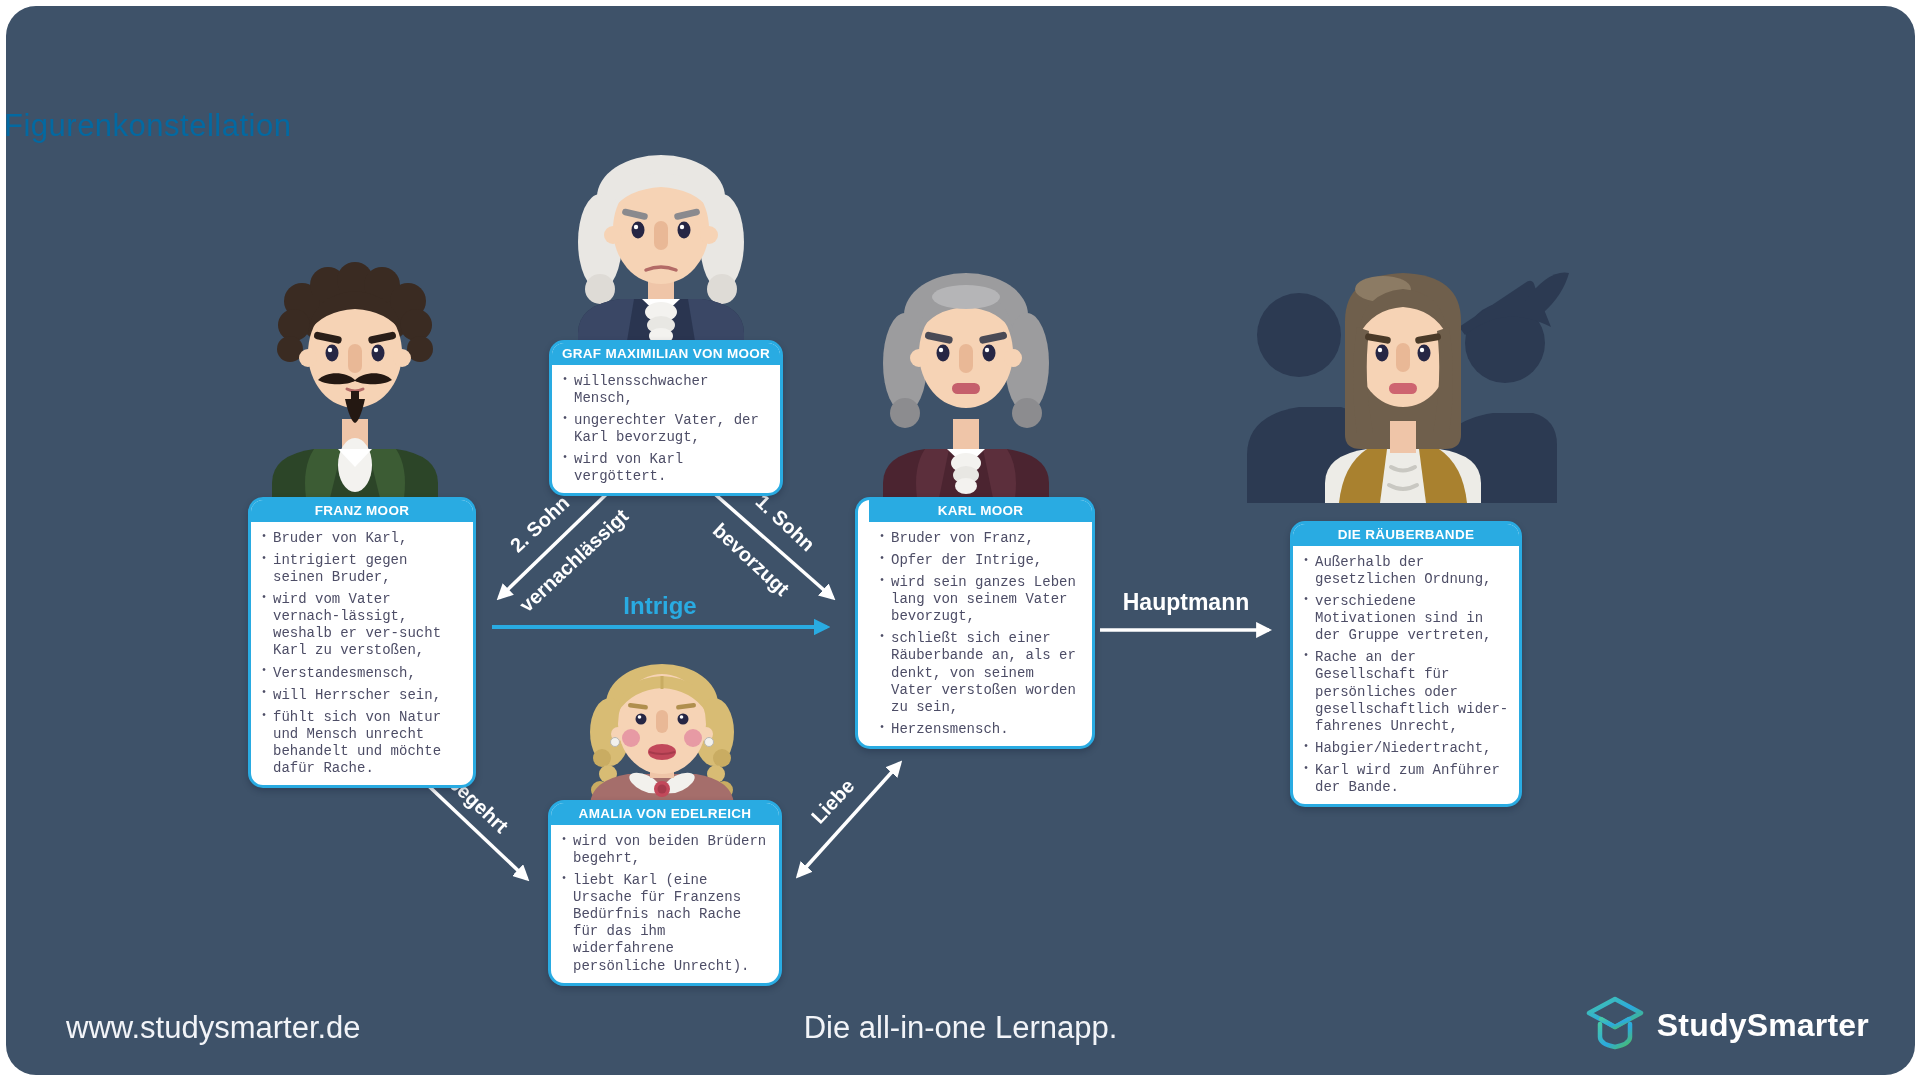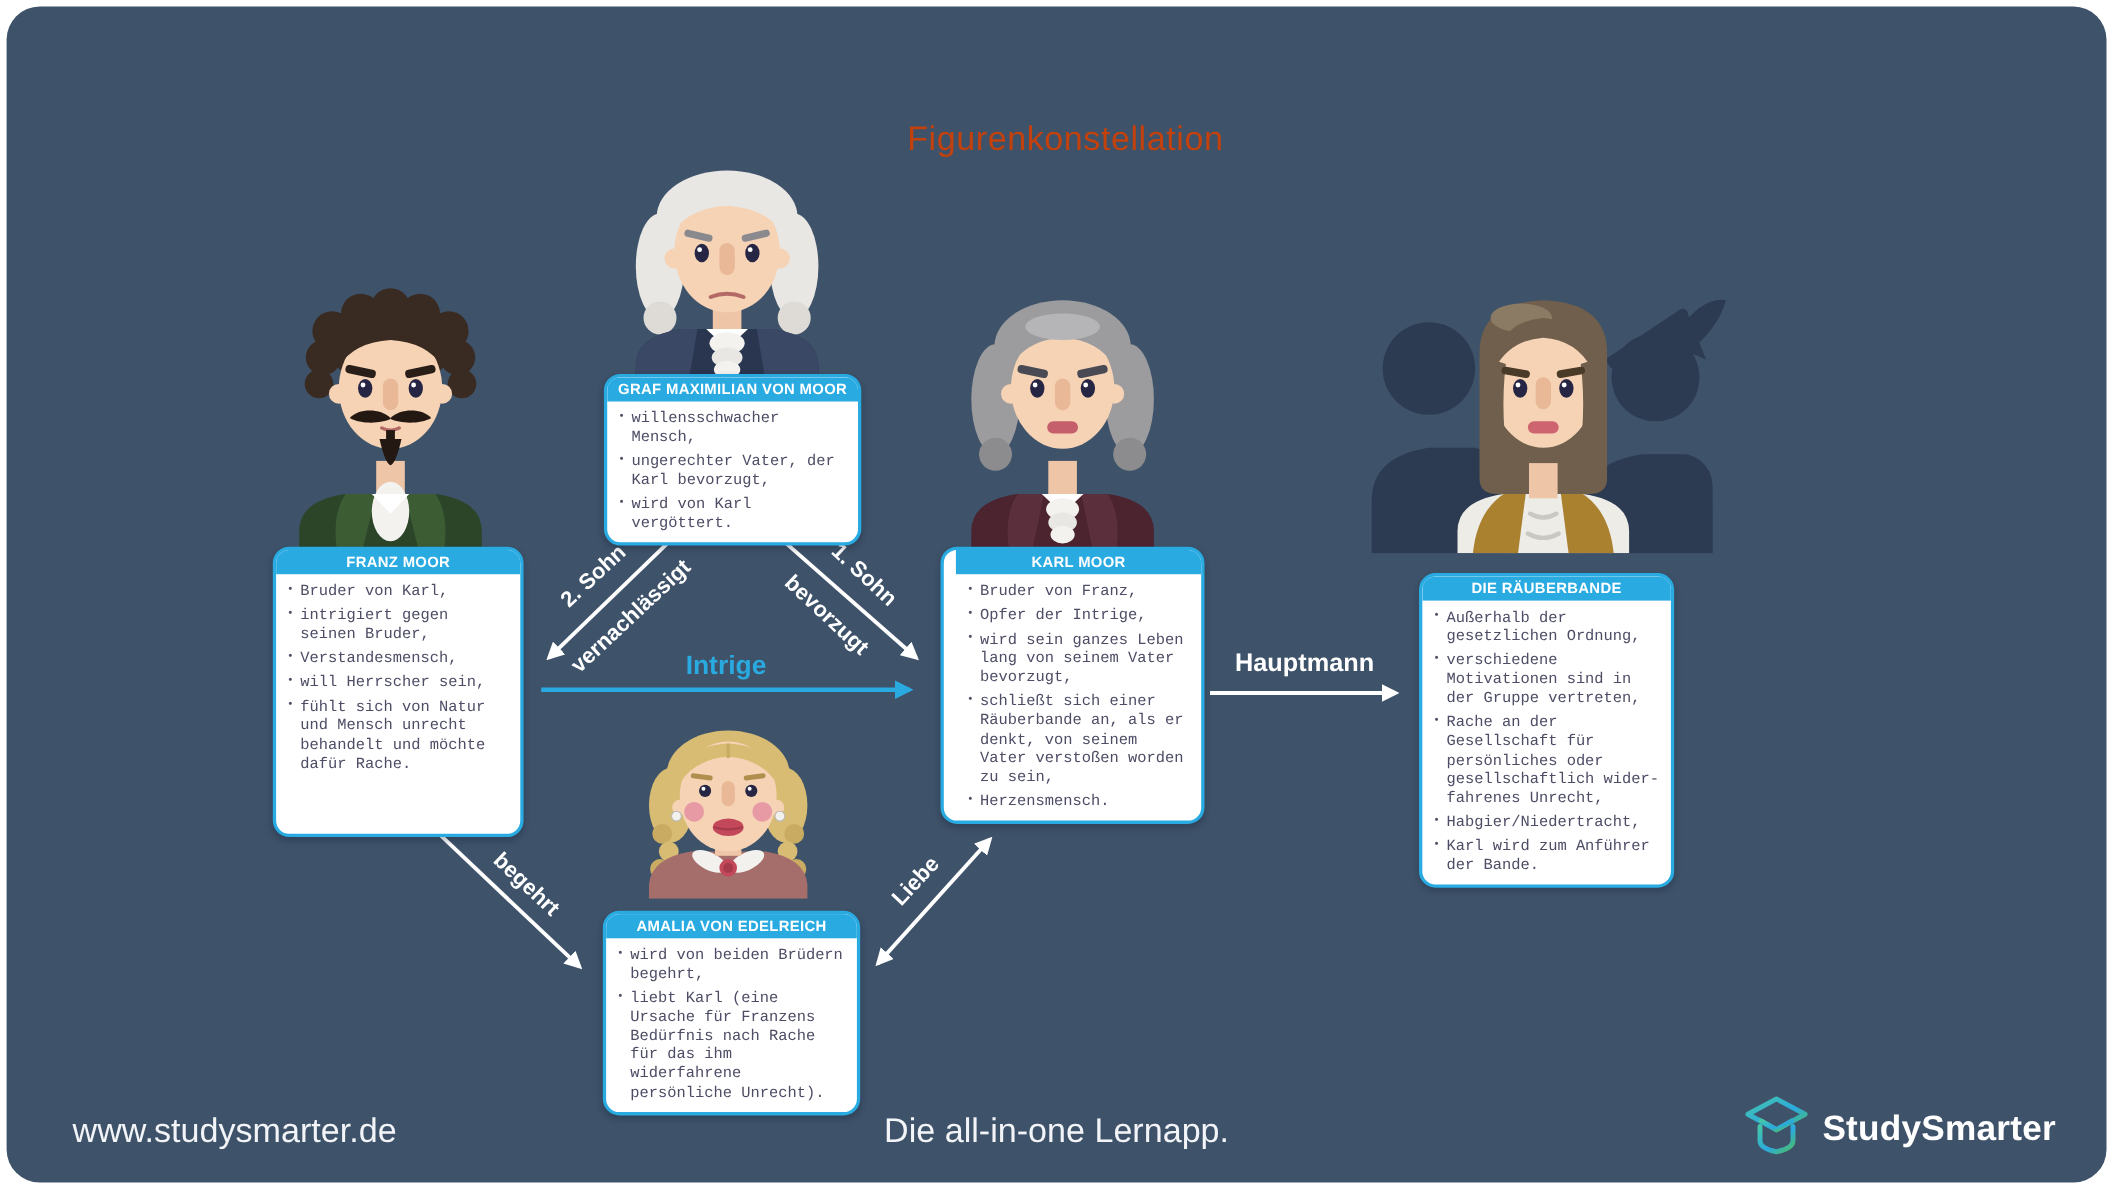--- a/index.html
+++ b/index.html
@@ -2,21 +2,21 @@
 <html lang="de" style="--bg: #3E5269; --accent: #29ABE2; --cardtext: #4D4D66;"><head>
 <meta charset="utf-8">
 <style>
   html,body{margin:0;padding:0;background:#ffffff;}
   body{font-family:"Liberation Sans", sans-serif; -webkit-font-smoothing:antialiased;}
   #stage{position:relative;width:1921px;height:1081px;background:#ffffff;overflow:hidden;}
   #panel{position:absolute;left:6px;top:6px;right:6px;bottom:6px;background:var(--bg,#3E5269);border-radius:30px;}
 
   .page-title{position:absolute;left:0;right:0;top:26px;text-align:center;color:#fff;
     font-size:56px;font-weight:bold;letter-spacing:0.5px;}
-  .page-subtitle{position:absolute;left:16px;right:0;top:108px;text-align:center;color:#c2410c;
+  .page-subtitle{position:absolute;left:4px;right:0;top:108px;color:#0369a1;
     font-size:31px;font-weight:400;letter-spacing:0.5px;}
 
   .avatar{position:absolute;z-index:1;}
   .avatar svg{display:block;}
 
   .card{position:absolute;z-index:3;background:#ffffff;border:3px solid var(--accent,#29ABE2);
     border-radius:15px;box-shadow:0 3px 6px rgba(15,25,45,.28);overflow:hidden;}
   .card-header{background:var(--accent,#29ABE2);color:#fff;text-align:center;
     font-size:13.5px;font-weight:bold;letter-spacing:0.3px;padding:3px 4px 4px;}
   .card-body{padding:8px 9px 8px 9px;font-family:Liberation Mono, monospace;}
@@ -260,20 +260,21 @@
     </ul>
       </div>
   </div>
 
   <div class="card" style="left:248px;top:497px;width:222px;min-height:258px;">
     <div class="card-header">FRANZ MOOR</div>
     <div class="card-body">
         <ul>
       <li>Bruder von Karl,</li>
       <li>intrigiert gegen seinen Bruder,</li>
+      <li>wird vom Vater vernach-lässigt, weshalb er ver-sucht Karl zu verstoßen,</li>
       <li>Verstandesmensch,</li>
       <li>will Herrscher sein,</li>
       <li>fühlt sich von Natur und Mensch unrecht behandelt und möchte dafür Rache.</li>
     </ul>
       </div>
   </div>
 
   <div class="card" style="left:855px;top:497px;width:223px;min-height:246px;padding-left:11px;">
     <div class="card-header">KARL MOOR</div>
     <div class="card-body">
@@ -293,21 +294,21 @@
         <ul>
       <li>Außerhalb der gesetzlichen Ordnung,</li>
       <li>verschiedene Motivationen sind in der Gruppe vertreten,</li>
       <li>Rache an der Gesellschaft für persönliches oder gesellschaftlich wider-fahrenes Unrecht,</li>
       <li>Habgier/Niedertracht,</li>
       <li>Karl wird zum Anführer der Bande.</li>
     </ul>
       </div>
   </div>
 
-  <div class="card" style="left:548px;top:828px;width:228px;min-height:162px;">
+  <div class="card" style="left:548px;top:800px;width:228px;min-height:162px;border-radius:16px;">
     <div class="card-header">AMALIA VON EDELREICH</div>
     <div class="card-body">
         <ul>
       <li>wird von beiden Brüdern begehrt,</li>
       <li>liebt Karl (eine Ursache für Franzens Bedürfnis nach Rache für das ihm widerfahrene persönliche Unrecht).</li>
     </ul>
       </div>
   </div>
 
   <div class="footer-site">www.studysmarter.de</div>

